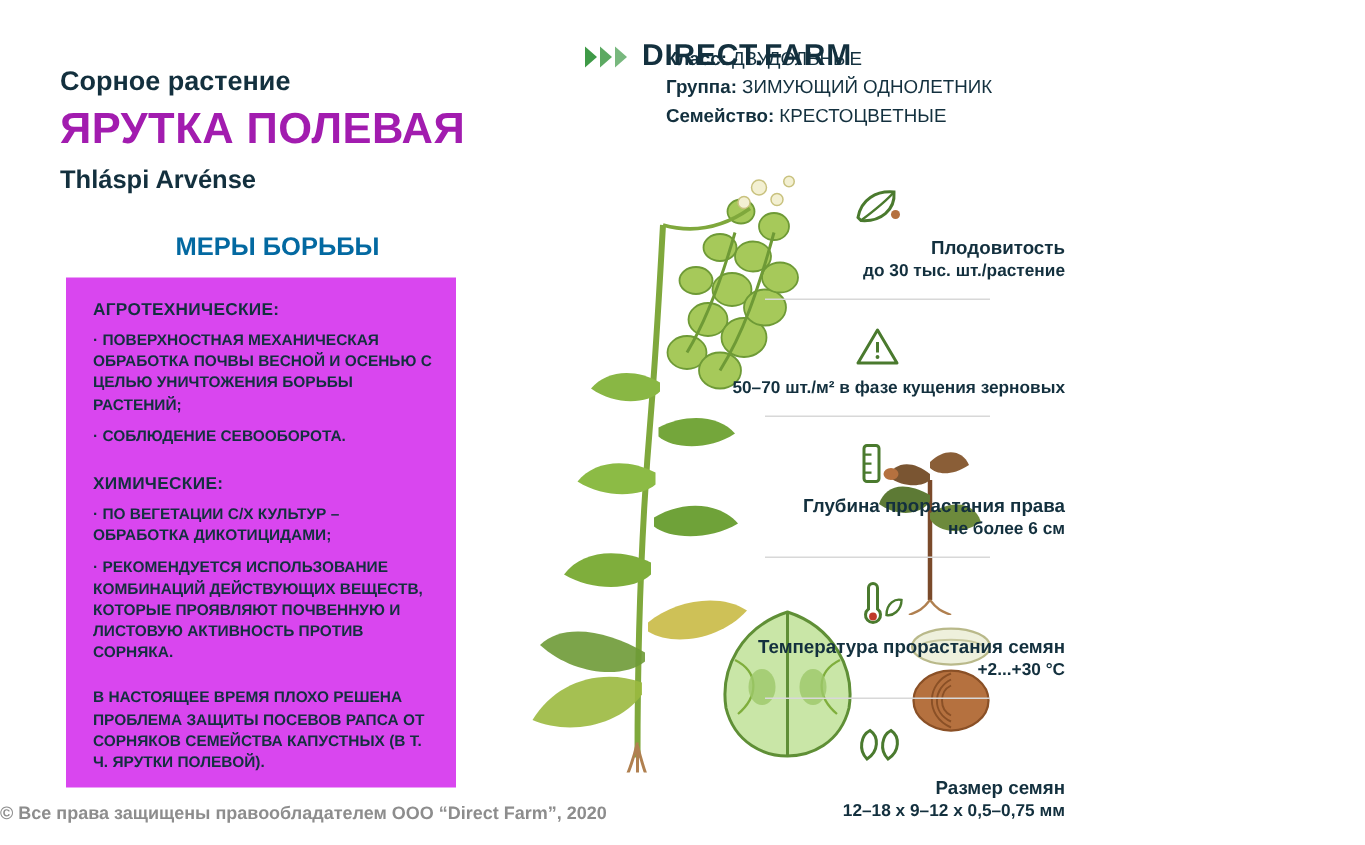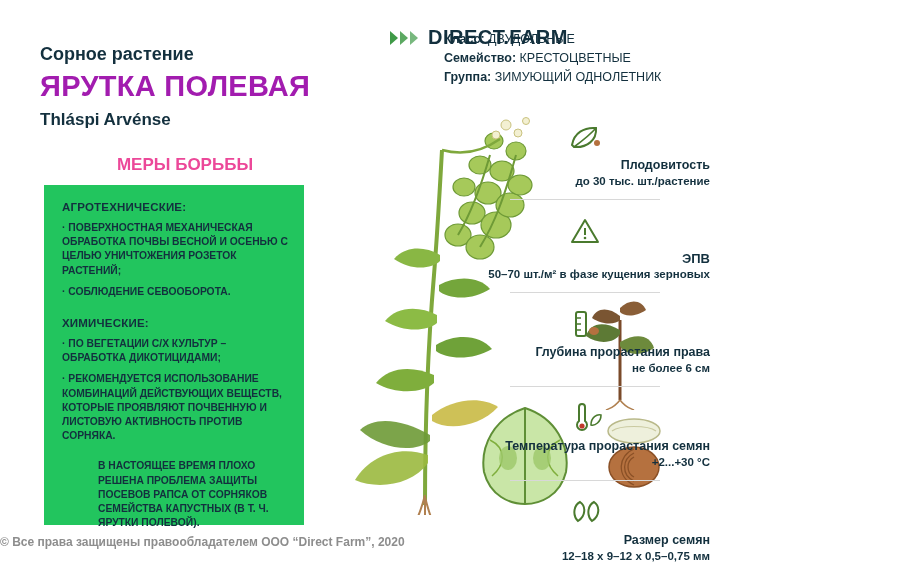--- a/index.html
+++ b/index.html
@@ -35,40 +35,40 @@
   .meta div{font-size:12.5px;font-weight:bold;color:#13303e;line-height:19px;}
   .meta .val{font-weight:normal;}
 
   
   .kicker{position:absolute;left:40px;top:44px;font-size:18px;font-weight:bold;color:#13303e;}
   .title{position:absolute;left:40px;top:70px;font-size:29px;font-weight:bold;color:#a21caf;letter-spacing:.3px;}
   .subtitle{position:absolute;left:40px;top:110px;font-size:17px;font-weight:bold;color:#13303e;}
 
   .measures-title{
     position:absolute;left:40px;top:155px;width:290px;text-align:center;
-    font-size:17px;font-weight:bold;color:#ec4899;
+    font-size:17px;font-weight:bold;color:#0369a1;
   }
 
   .panel{
     position:absolute;left:44px;top:185px;width:260px;height:340px;
-    background:#22c55e;
+    background:#d946ef;
     padding:16px 16px 16px 18px;
     box-sizing:border-box;
   }
   .panel h4{
     margin:0 0 8px 0;font-size:11.5px;font-weight:bold;color:#13303e;letter-spacing:.2px;
   }
   .panel h4.second{margin-top:18px;}
   .panel ul{margin:0;padding:0;list-style:none;}
   .panel li{
     font-size:10.3px;line-height:14.2px;color:#13303e;font-weight:bold;
     margin-bottom:7px;
   }
   .panel .note{
-    margin-top:16px;font-size:10.3px;line-height:14.2px;color:#13303e;font-weight:bold;margin-left:36px;
+    margin-top:16px;font-size:10.3px;line-height:14.2px;color:#13303e;font-weight:bold;
   }
 
   
   .facts{position:absolute;right:18px;top:120px;width:250px;}
   .fact{text-align:right;padding-bottom:6px;}
   .fact .icon{height:34px;display:flex;align-items:center;justify-content:center;margin-bottom:3px;}
   .fact .ft{font-size:12.5px;font-weight:bold;color:#13303e;line-height:16px;}
   .fact .fv{font-size:11.5px;font-weight:bold;color:#13303e;line-height:16px;}
   .fact .sep{
     width:150px;height:1px;background:#d8d8d8;margin:10px auto 8px auto;
@@ -102,39 +102,39 @@
     </div>
     <div class="brand-text">DIRECT.FARM</div>
   </div>
 
   <div class="meta">
     <div>
       <span>Класс:</span>
       <span class="val">ДВУДОЛЬНЫЕ</span>
     </div>
     <div>
+      <span>Группа:</span>
+      <span class="val">ЗИМУЮЩИЙ ОДНОЛЕТНИК</span>
+    </div>
+    <div>
       <span>Семейство:</span>
       <span class="val">КРЕСТОЦВЕТНЫЕ</span>
-    </div>
-    <div>
-      <span>Группа:</span>
-      <span class="val">ЗИМУЮЩИЙ ОДНОЛЕТНИК</span>
     </div>
   </div>
 
   <div class="kicker">Сорное растение</div>
   <div class="title">ЯРУТКА ПОЛЕВАЯ</div>
   <div class="subtitle">Thláspi Arvénse</div>
 
   <div class="measures-title">МЕРЫ БОРЬБЫ</div>
 
   <div class="panel">
     <h4>АГРОТЕХНИЧЕСКИЕ:</h4>
     <ul>
-      <li>· ПОВЕРХНОСТНАЯ МЕХАНИЧЕСКАЯ ОБРАБОТКА ПОЧВЫ ВЕСНОЙ И ОСЕНЬЮ С ЦЕЛЬЮ УНИЧТОЖЕНИЯ РОЗЕТОК РАСТЕНИЙ;</li>
+      <li>· ПОВЕРХНОСТНАЯ МЕХАНИЧЕСКАЯ ОБРАБОТКА ПОЧВЫ ВЕСНОЙ И ОСЕНЬЮ С ЦЕЛЬЮ УНИЧТОЖЕНИЯ БОРЬБЫ РАСТЕНИЙ;</li>
       <li>· СОБЛЮДЕНИЕ СЕВООБОРОТА.</li>
     </ul>
     <h4 class="second">ХИМИЧЕСКИЕ:</h4>
     <ul>
       <li>· ПО ВЕГЕТАЦИИ С/Х КУЛЬТУР – ОБРАБОТКА ДИКОТИЦИДАМИ;</li>
       <li>· РЕКОМЕНДУЕТСЯ ИСПОЛЬЗОВАНИЕ КОМБИНАЦИЙ ДЕЙСТВУЮЩИХ ВЕЩЕСТВ, КОТОРЫЕ ПРОЯВЛЯЮТ ПОЧВЕННУЮ И ЛИСТОВУЮ АКТИВНОСТЬ ПРОТИВ СОРНЯКА.</li>
     </ul>
     <div class="note">В НАСТОЯЩЕЕ ВРЕМЯ ПЛОХО РЕШЕНА ПРОБЛЕМА ЗАЩИТЫ ПОСЕВОВ РАПСА ОТ СОРНЯКОВ СЕМЕЙСТВА КАПУСТНЫХ (В Т. Ч. ЯРУТКИ ПОЛЕВОЙ).</div>
   </div>
 
@@ -228,21 +228,20 @@
     </div>
 
     <div class="fact">
       <div class="icon">
         <svg width="30" height="28" viewBox="0 0 30 28">
             <path d="M15 3 L28 25 L2 25 Z" fill="none" stroke="#4a7a2e" stroke-width="2" stroke-linejoin="round"></path>
             <path d="M15 11 L15 18" stroke="#4a7a2e" stroke-width="2"></path>
             <circle cx="15" cy="21" r="1.3" fill="#4a7a2e"></circle>
           </svg>
       </div>
-      <div class="epv-label">ЭПВ</div>
       <div class="fv">50–70 шт./м² в фазе кущения зерновых</div>
       <div class="sep"></div>
     </div>
 
     <div class="fact">
       <div class="icon">
         <svg width="34" height="30" viewBox="0 0 34 30">
             <rect x="8" y="3" width="10" height="24" rx="2" fill="none" stroke="#4a7a2e" stroke-width="2"></rect>
             <path d="M8 9 H13 M8 15 H13 M8 21 H13" stroke="#4a7a2e" stroke-width="1.5"></path>
             <ellipse cx="26" cy="22" rx="5" ry="4" fill="#b5713f"></ellipse>

